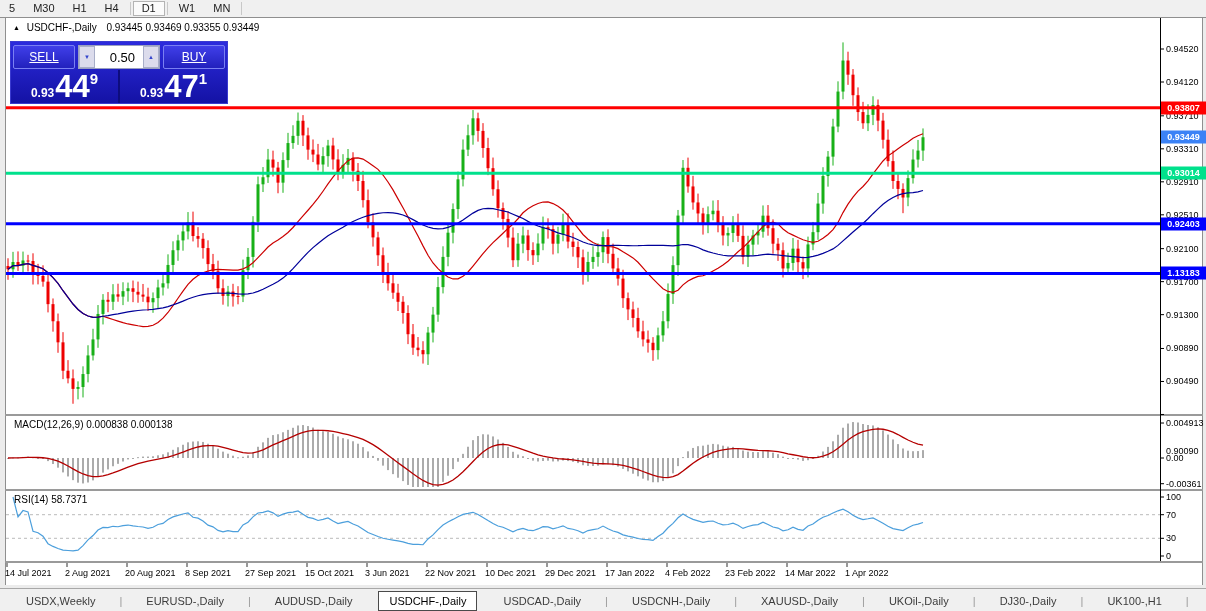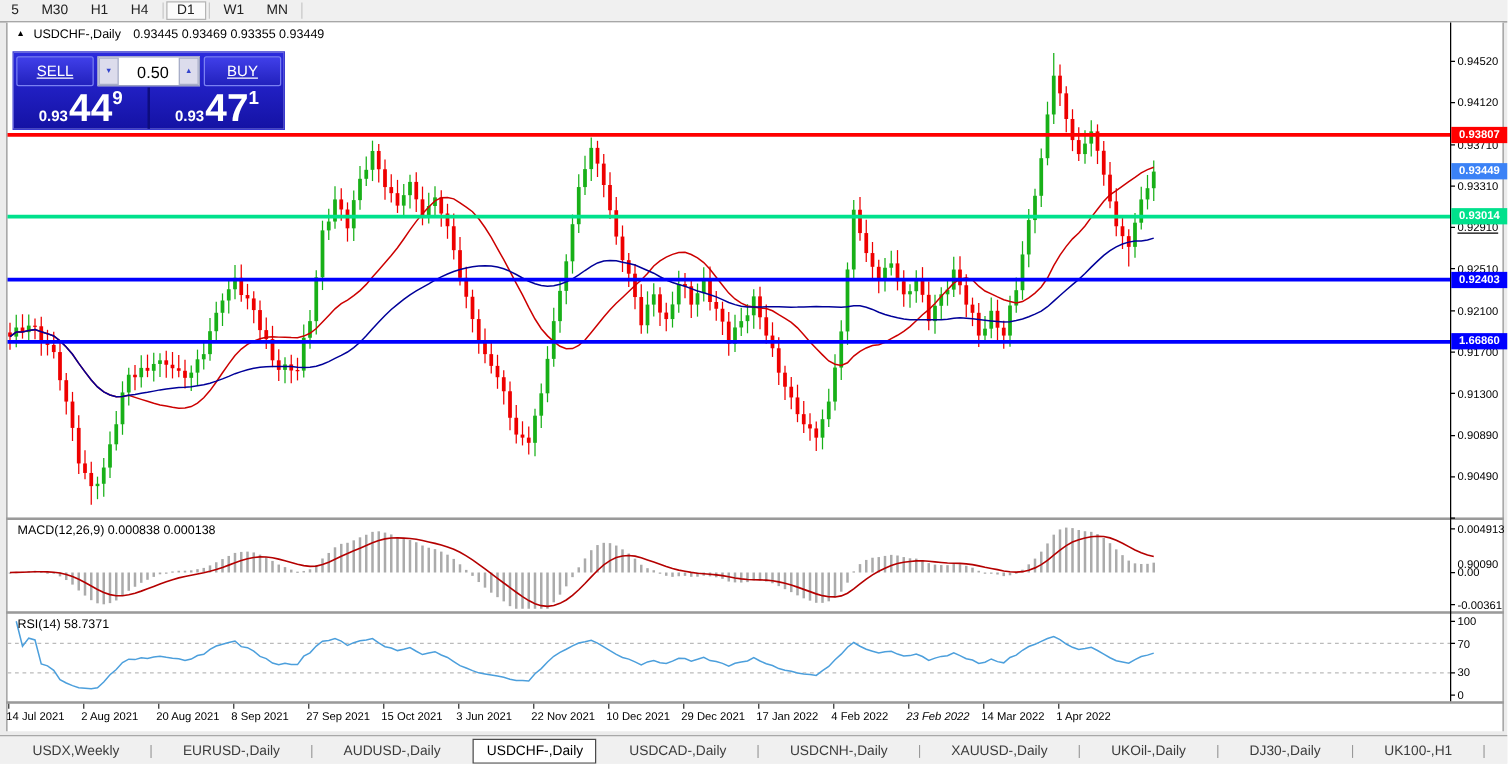--- a/index.html
+++ b/index.html
@@ -722,53 +722,53 @@
   </div>
 
   <div class="ind-label" style="top:419px;">MACD(12,26,9) 0.000838 0.000138</div>
   <div class="ind-label" style="top:494px;">RSI(14) 58.7371</div>
 
   <div id="gen-labels">
       <div class="axl" style="top: 49px;">0.94520</div>
       <div class="axl" style="top: 82px;">0.94120</div>
       <div class="axl" style="top: 115.825px;">0.93710</div>
       <div class="axl" style="top: 148.825px;">0.93310</div>
-      <div class="axl" style="top: 181.825px; text-decoration: underline;">0.92910</div>
+      <div class="axl" style="top: 181.825px;">0.92910</div>
       <div class="axl" style="top: 214.825px;">0.92510</div>
       <div class="axl" style="top: 248.65px;">0.92100</div>
       <div class="axl" style="top: 281.65px;">0.91700</div>
       <div class="axl" style="top: 314.65px;">0.91300</div>
       <div class="axl" style="top: 348.475px;">0.90890</div>
       <div class="axl" style="top: 381.475px;">0.90490</div>
       <div class="axl" style="top: 414.475px; margin-top: 37px;">0.90090</div>
       <div class="badge" style="top: 107.823px; background: rgb(255, 0, 0);">0.93807</div>
       <div class="badge" style="top: 137.357px; background: #3b82f6;">0.93449</div>
       <div class="badge" style="top: 173.245px; background: rgb(0, 225, 140);">0.93014</div>
       <div class="badge" style="top: 223.653px; background: rgb(0, 0, 255);">0.92403</div>
-      <div class="badge" style="top: 273.4px; background: rgb(0, 0, 255);">1.66860</div>
+      <div class="badge" style="top: 273.4px; background: rgb(0, 0, 255);">1.13183</div>
       <div class="axl" style="top: 423.019px;">0.004913</div>
       <div class="axl" style="top: 458px;">0.00</div>
       <div class="axl" style="top: 483.703px; text-align: center;">-0.00361</div>
       <div class="axl" style="top: 497px;">100</div>
       <div class="axl" style="top: 514.7px;">70</div>
       <div class="axl" style="top: 538.3px;">30</div>
       <div class="axl" style="top: 556px;">0</div>
       <div class="datelbl" style="left: 5px;">14 Jul 2021</div>
       <div class="datelbl" style="left: 65px;">2 Aug 2021</div>
       <div class="datelbl" style="left: 125px;">20 Aug 2021</div>
       <div class="datelbl" style="left: 185px;">8 Sep 2021</div>
       <div class="datelbl" style="left: 245px;">27 Sep 2021</div>
       <div class="datelbl" style="left: 305px;">15 Oct 2021</div>
       <div class="datelbl" style="left: 365px;">3 Jun 2021</div>
       <div class="datelbl" style="left: 425px;">22 Nov 2021</div>
       <div class="datelbl" style="left: 485px; text-align: right;">10 Dec 2021</div>
       <div class="datelbl" style="left: 545px;">29 Dec 2021</div>
       <div class="datelbl" style="left: 605px;">17 Jan 2022</div>
       <div class="datelbl" style="left: 665px;">4 Feb 2022</div>
-      <div class="datelbl" style="left: 725px; font-style: italic;">23 Feb 2022</div>
+      <div class="datelbl" style="left: 725px;">23 Feb 2022</div>
       <div class="datelbl" style="left: 785px;">14 Mar 2022</div>
       <div class="datelbl" style="left: 845px;">1 Apr 2022</div>
     </div>
 
   <div id="tabbar">
       <div class="tab">USDX,Weekly</div>
       <span class="tab-sep">|</span>
       <div class="tab">EURUSD-,Daily</div>
       <span class="tab-sep">|</span>
       <div class="tab">AUDUSD-,Daily</div>

